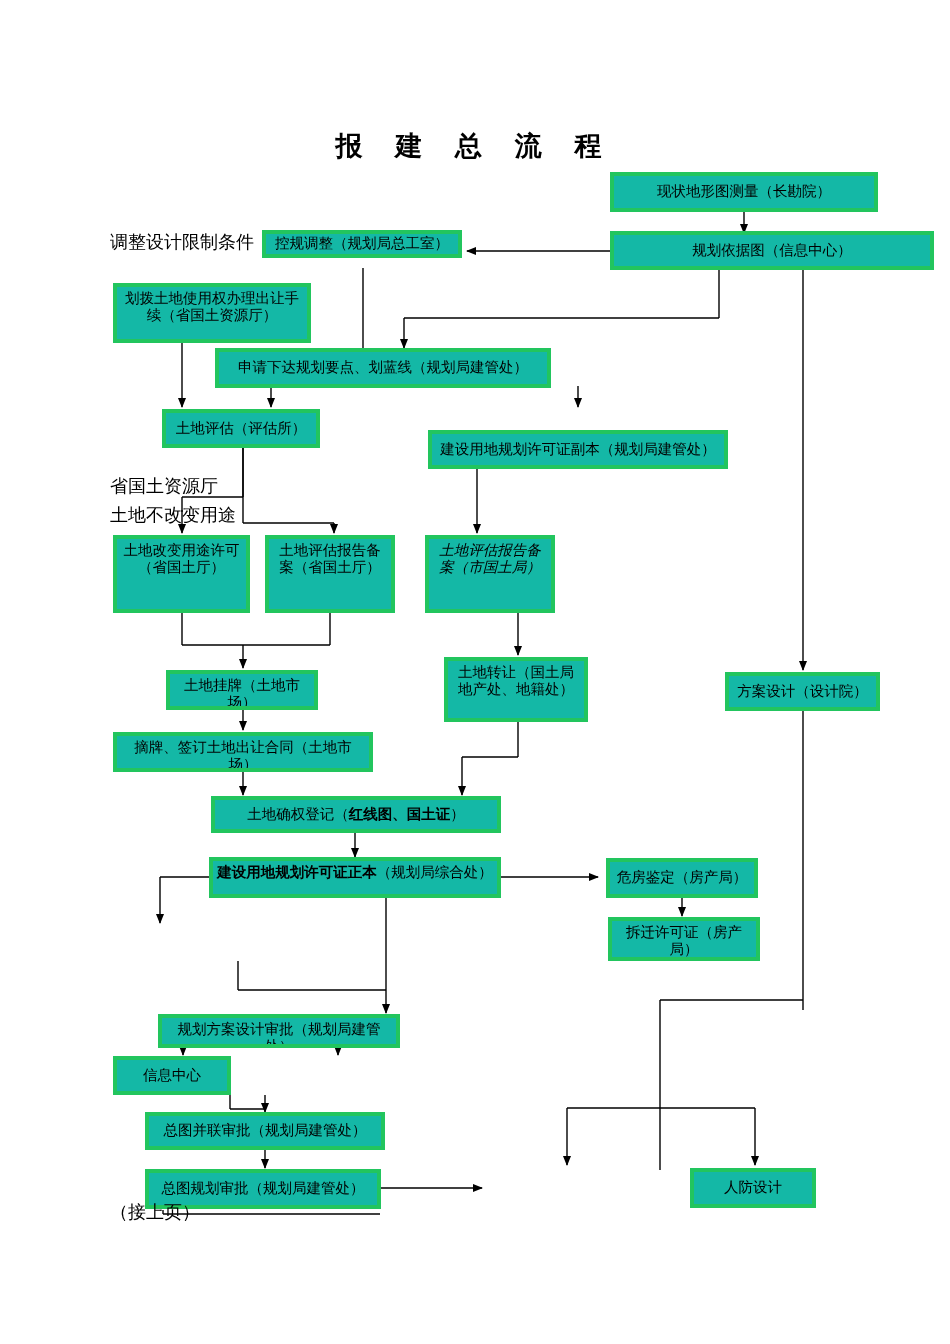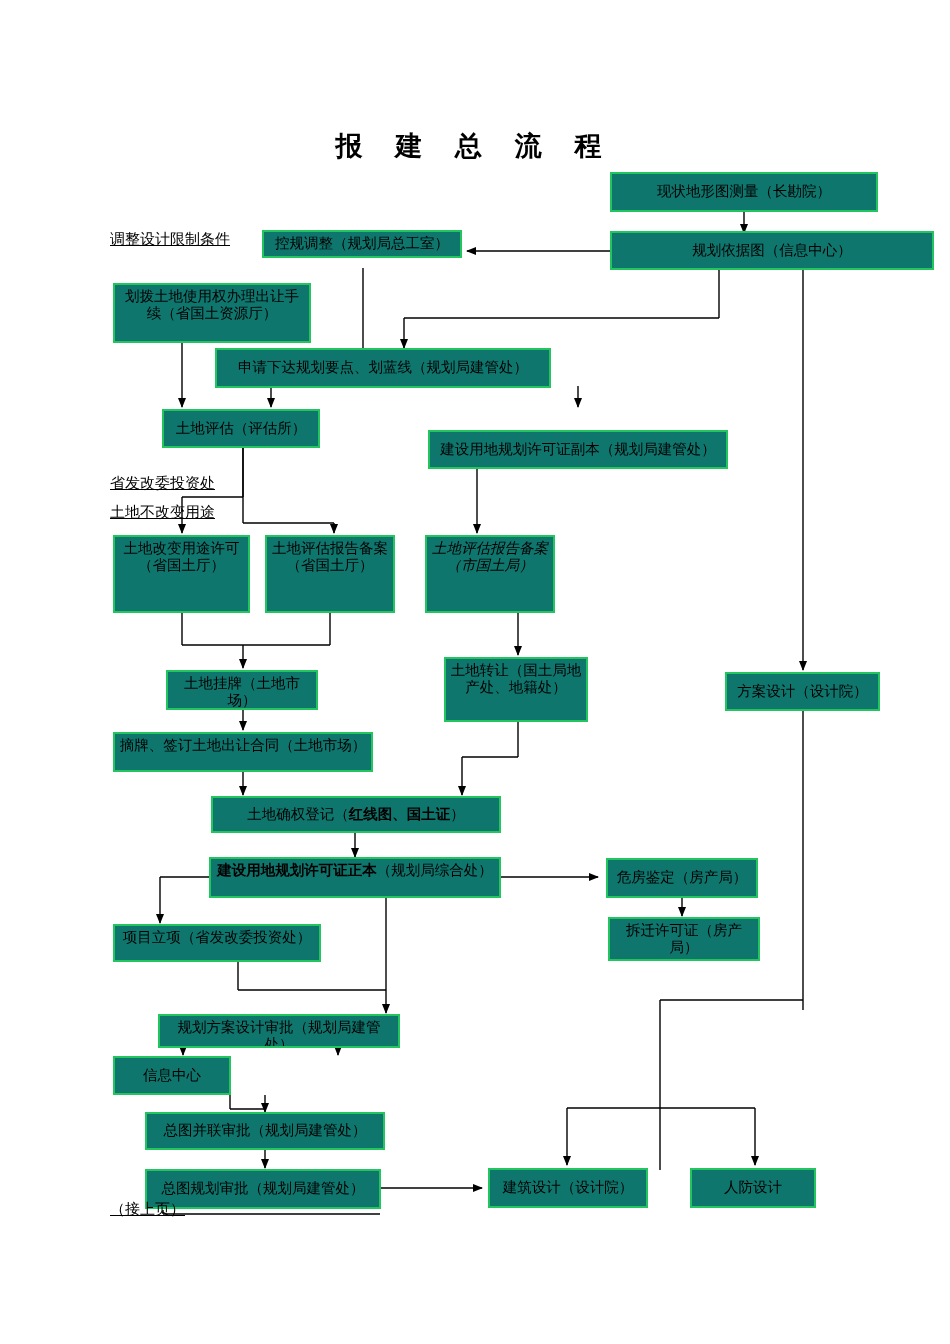--- a/index.html
+++ b/index.html
@@ -29,41 +29,40 @@
     text-align:center;
     font-size:27px;
     font-weight:bold;
     letter-spacing:13px;
     font-family:"Liberation Serif","DejaVu Serif",serif;
     white-space:nowrap;
   }
   .node{
     position:absolute;
     box-sizing:border-box;
-    border:2px solid #22c55e;
-    background:#0f766e;
+    border:4px solid #22c55e;
+    background:#14b8a6;
     display:flex;
     align-items:flex-start;
     justify-content:center;
     text-align:center;
     font-size:14.5px;
     line-height:1.18;
     padding:3px 4px 0 4px;
     overflow:hidden;
     font-family:"Liberation Serif","DejaVu Serif",serif;
   }
   .node.mid{align-items:center;padding-top:0;}
   .node .txt{display:block;width:100%;}
   .node b{font-weight:bold;}
   .freetext{
     position:absolute;
-    font-size:15px;
+    font-size:18px;
     white-space:nowrap;
     font-family:"Liberation Serif","DejaVu Serif",serif;
-    text-decoration:underline;
   }
 </style>
 </head>
 <body>
 
 <div id="page">
 
   <div class="title">报 建 总 流 程</div>
 
   <svg id="svg-layer" viewBox="0 0 950 1344" xmlns="http://www.w3.org/2000/svg">
@@ -221,23 +220,20 @@
   </div>
 
   <div class="node" style="left:209px;top:857px;width:292px;height:41px;">
     <span class="txt"><b>建设用地规划许可证正本</b><span>（规划局综合处）</span></span>
   </div>
 
   <div class="node mid" style="left:606px;top:858px;width:152px;height:40px;">
     <span class="txt">危房鉴定（房产局）</span>
   </div>
 
-  <div class="node" style="left:113px;top:924px;width:208px;height:38px;">
-    <span class="txt">项目立项（省发改委投资处）</span>
-  </div>
 
   <div class="node" style="left:608px;top:917px;width:152px;height:44px;">
     <span class="txt">拆迁许可证（房产局）</span>
   </div>
 
   <div class="node" style="left:158px;top:1014px;width:242px;height:34px;">
     <span class="txt">规划方案设计审批（规划局建管处）</span>
   </div>
 
   <div class="node mid" style="left:113px;top:1056px;width:118px;height:39px;">
@@ -246,29 +242,26 @@
 
 
   <div class="node mid" style="left:145px;top:1112px;width:240px;height:38px;">
     <span class="txt">总图并联审批（规划局建管处）</span>
   </div>
 
   <div class="node mid" style="left:145px;top:1169px;width:236px;height:40px;">
     <span class="txt">总图规划审批（规划局建管处）</span>
   </div>
 
-  <div class="node mid" style="left:488px;top:1168px;width:160px;height:40px;">
-    <span class="txt">建筑设计（设计院）</span>
-  </div>
 
   <div class="node mid" style="left:690px;top:1168px;width:126px;height:40px;">
     <span class="txt">人防设计</span>
   </div>
 
   <div class="freetext" style="left:110px;top:230px;">调整设计限制条件</div>
 
-  <div class="freetext" style="left:110px;top:474px;">省发改委投资处</div>
+  <div class="freetext" style="left:110px;top:474px;">省国土资源厅</div>
 
   <div class="freetext" style="left:110px;top:503px;">土地不改变用途</div>
 
   <div class="freetext" style="left:110px;top:1200px;">（接上页）</div>
 
 </div>
 
 </body></html>

